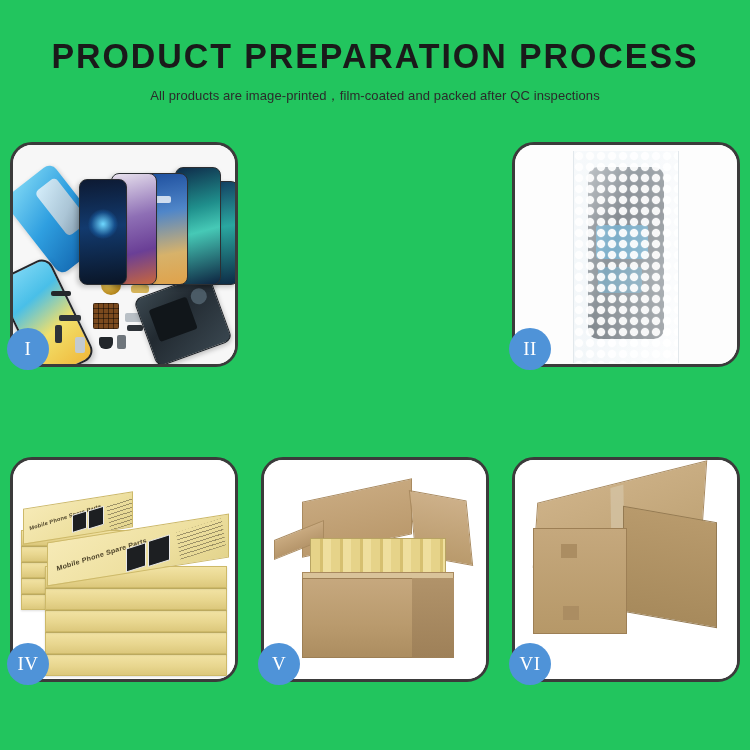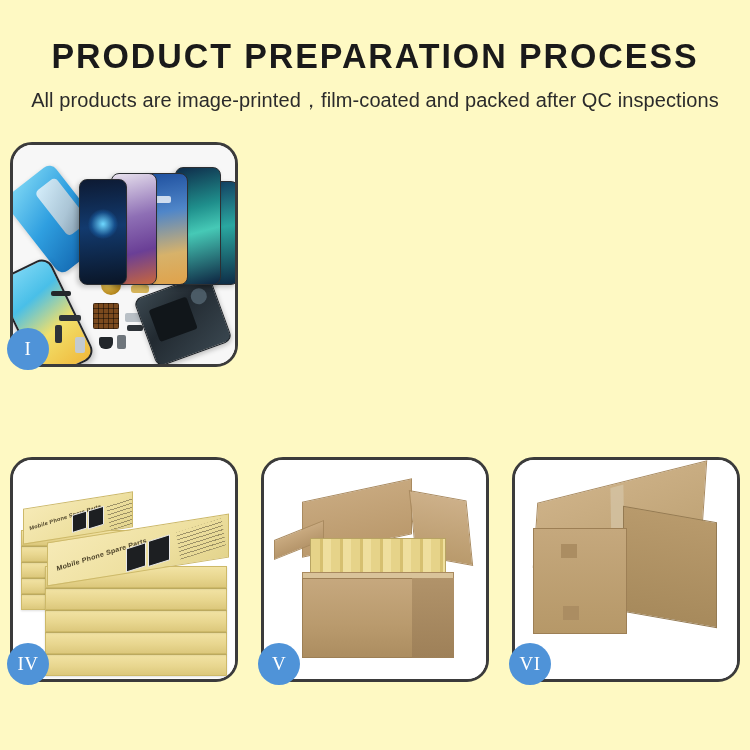--- a/index.html
+++ b/index.html
@@ -5,38 +5,38 @@
   html, body {
     margin: 0; padding: 0;
     width: 750px; height: 750px;
     background: #ffffff;
     font-family: "Liberation Sans", sans-serif;
     overflow: hidden;
   }
   #page {
     position: relative;
     width: 750px; height: 750px;
-    background: #fef9c3;
+    background: #22c55e;
   }
 
   
   .header { position: absolute; top: 0; left: 0; width: 750px; text-align: center; }
   .title {
     margin: 0; padding-top: 36px;
     font-family: "Liberation Sans", sans-serif;
     font-size: 35px; font-weight: bold;
     letter-spacing: 2.0px;
     color: #1a1a1a;
     transform: scaleX(0.97);
     white-space: nowrap;
   }
   .subtitle {
     margin: 0; padding-top: 11px;
     font-family: "Liberation Sans", sans-serif;
-    font-size: 20px; font-weight: normal;
+    font-size: 13px; font-weight: normal;
     letter-spacing: 0.1px;
     color: #2b2b2b;
     white-space: nowrap;
   }
 
   
   .grid { position: absolute; top: 142px; left: 10px; width: 730px; }
   .panel-row { display: flex; justify-content: space-between; }
   .panel-row + .panel-row { margin-top: 90px; }
   .panel {
@@ -359,20 +359,29 @@
           <div class="part pt-i"></div>
           <div class="part pt-j"></div>
           <div class="part pt-k"></div>
           <div class="part pt-l"></div>
           <div class="tweez"></div>
           <div class="phone-open"></div>
         </div>
         <div class="badge">I</div>
       </div>
 
+      <div class="panel">
+        <div class="panel-inner p2">
+          <div class="bw-sheet"></div>
+          <div class="bw-item"></div>
+          <div class="bw-bubbles"></div>
+          <div class="bw-gloss"></div>
+        </div>
+        <div class="badge">II</div>
+      </div>
 
     </div>
 
     <div class="panel-row">
 
       <div class="panel">
         <div class="panel-inner p4">
           <div class="stack">
             <div class="sbox s1e"></div>
             <div class="sbox s1d"></div>

